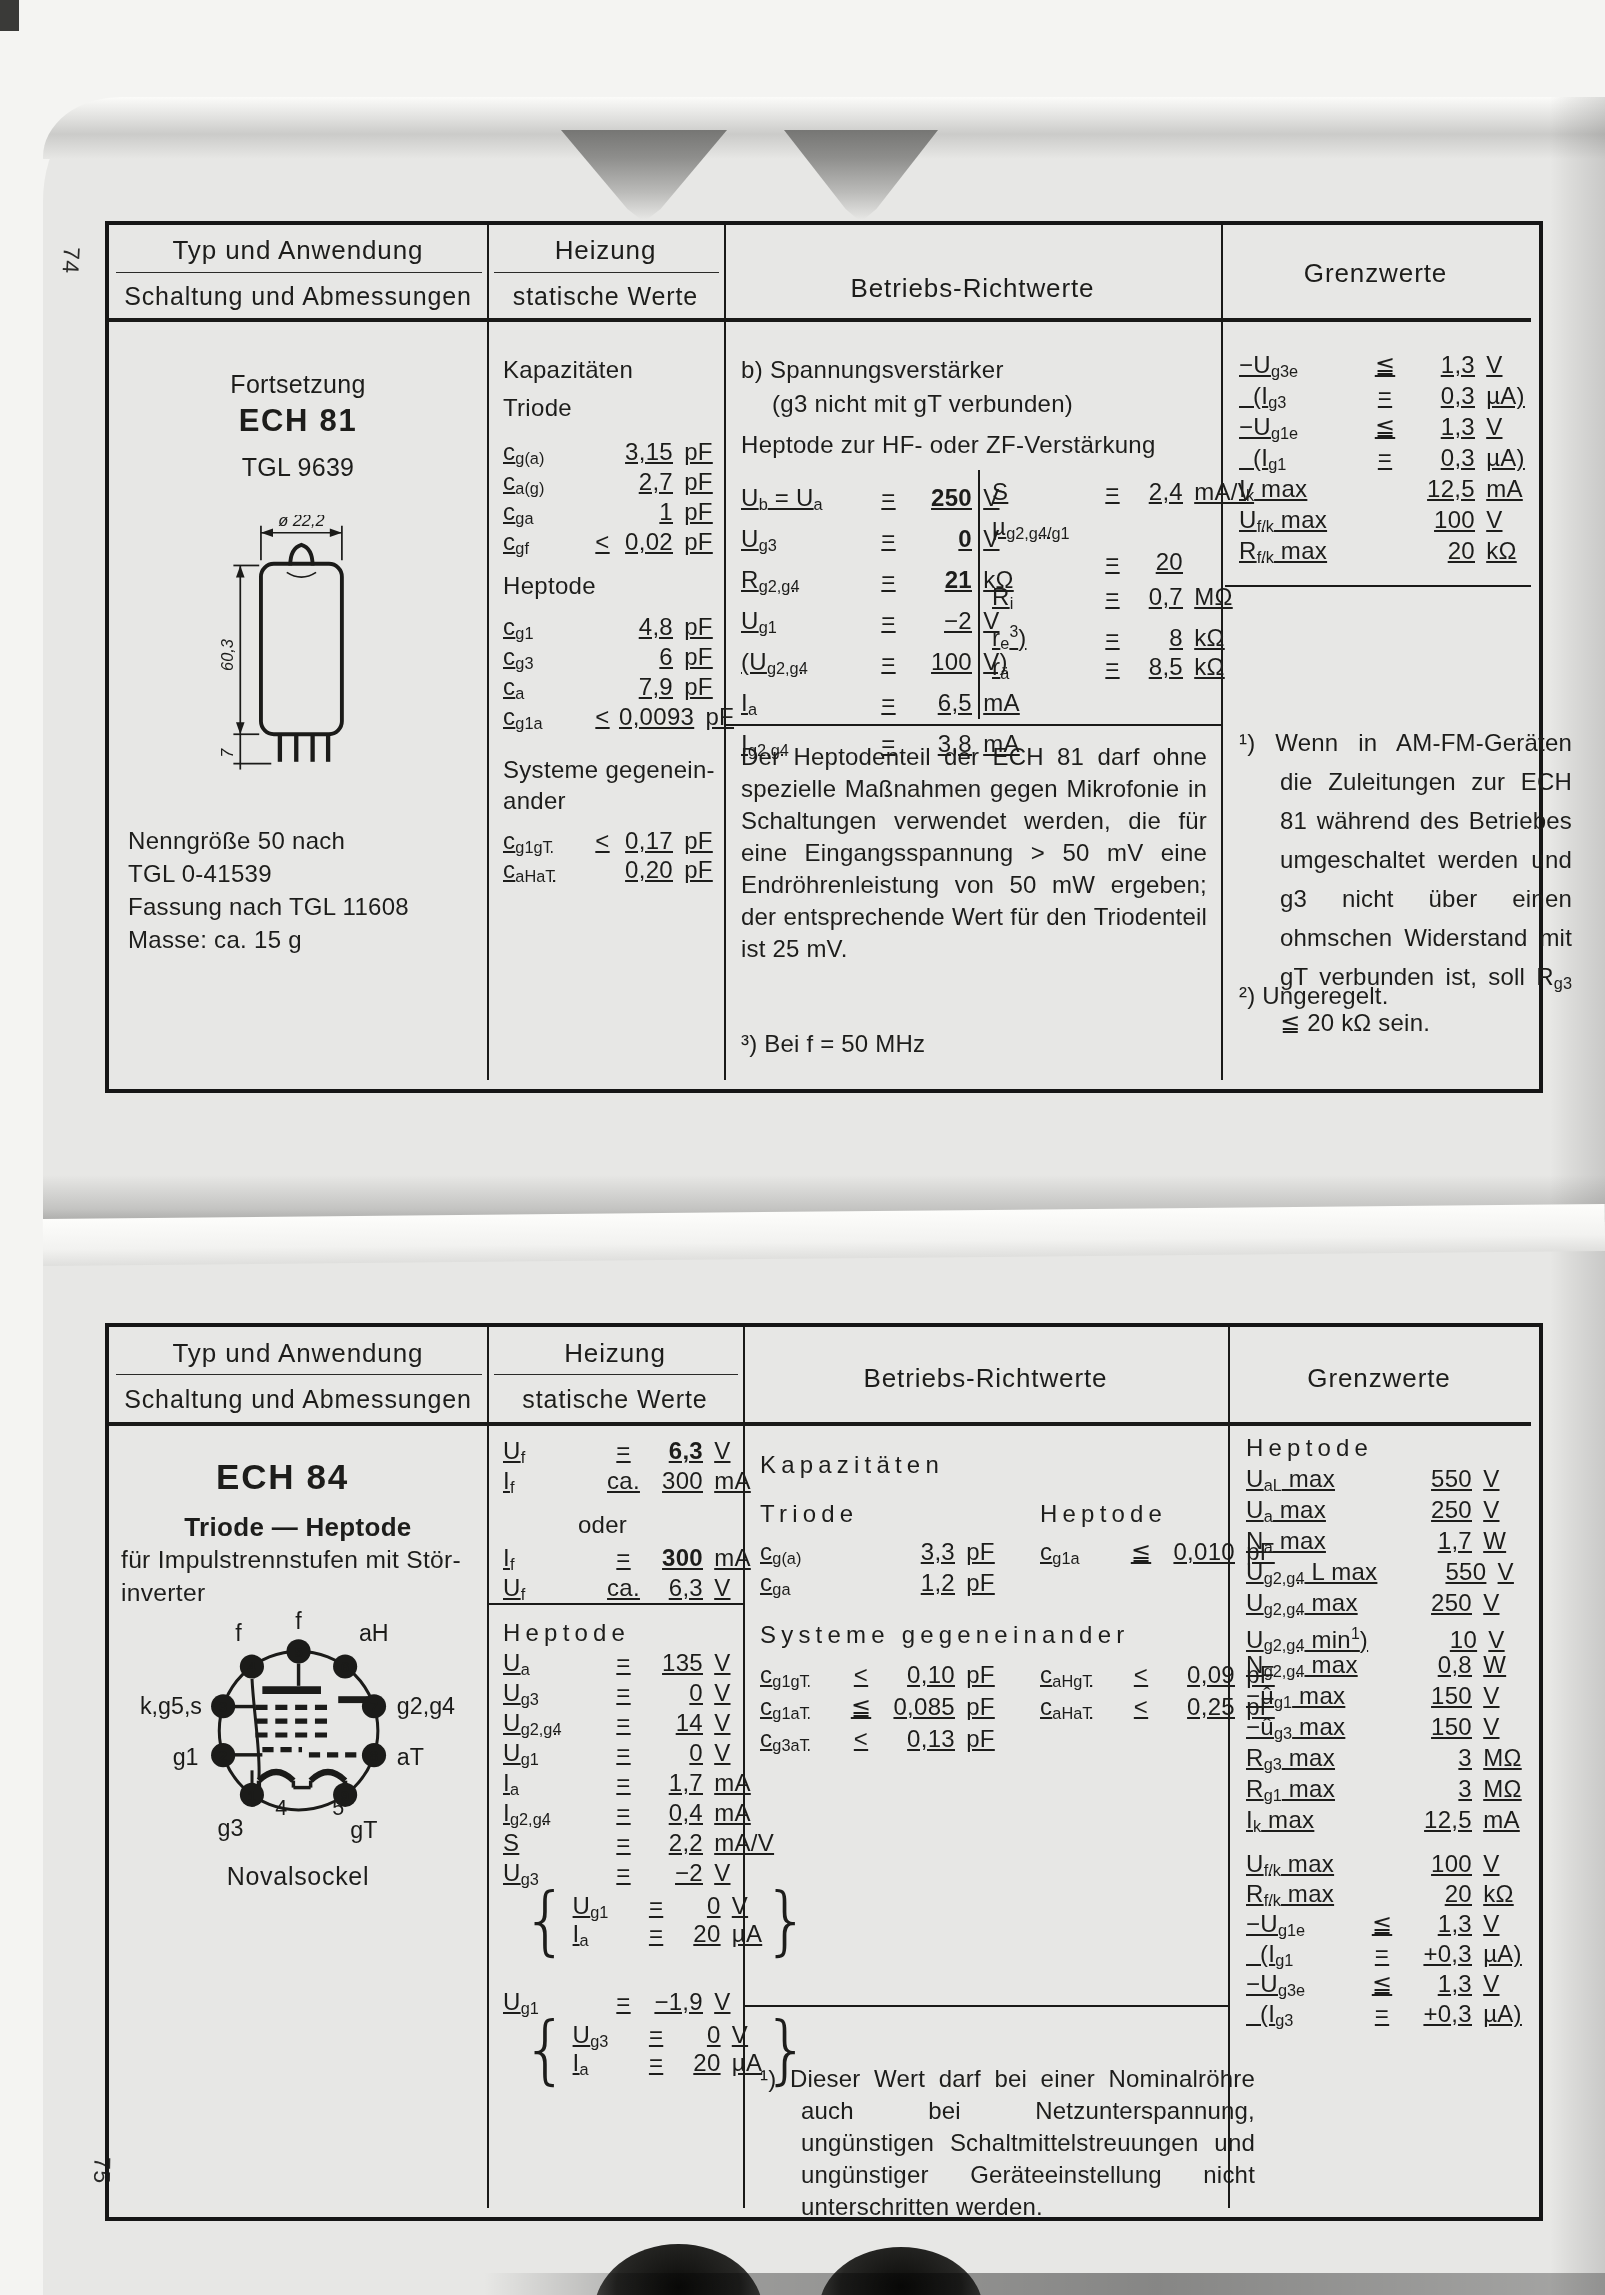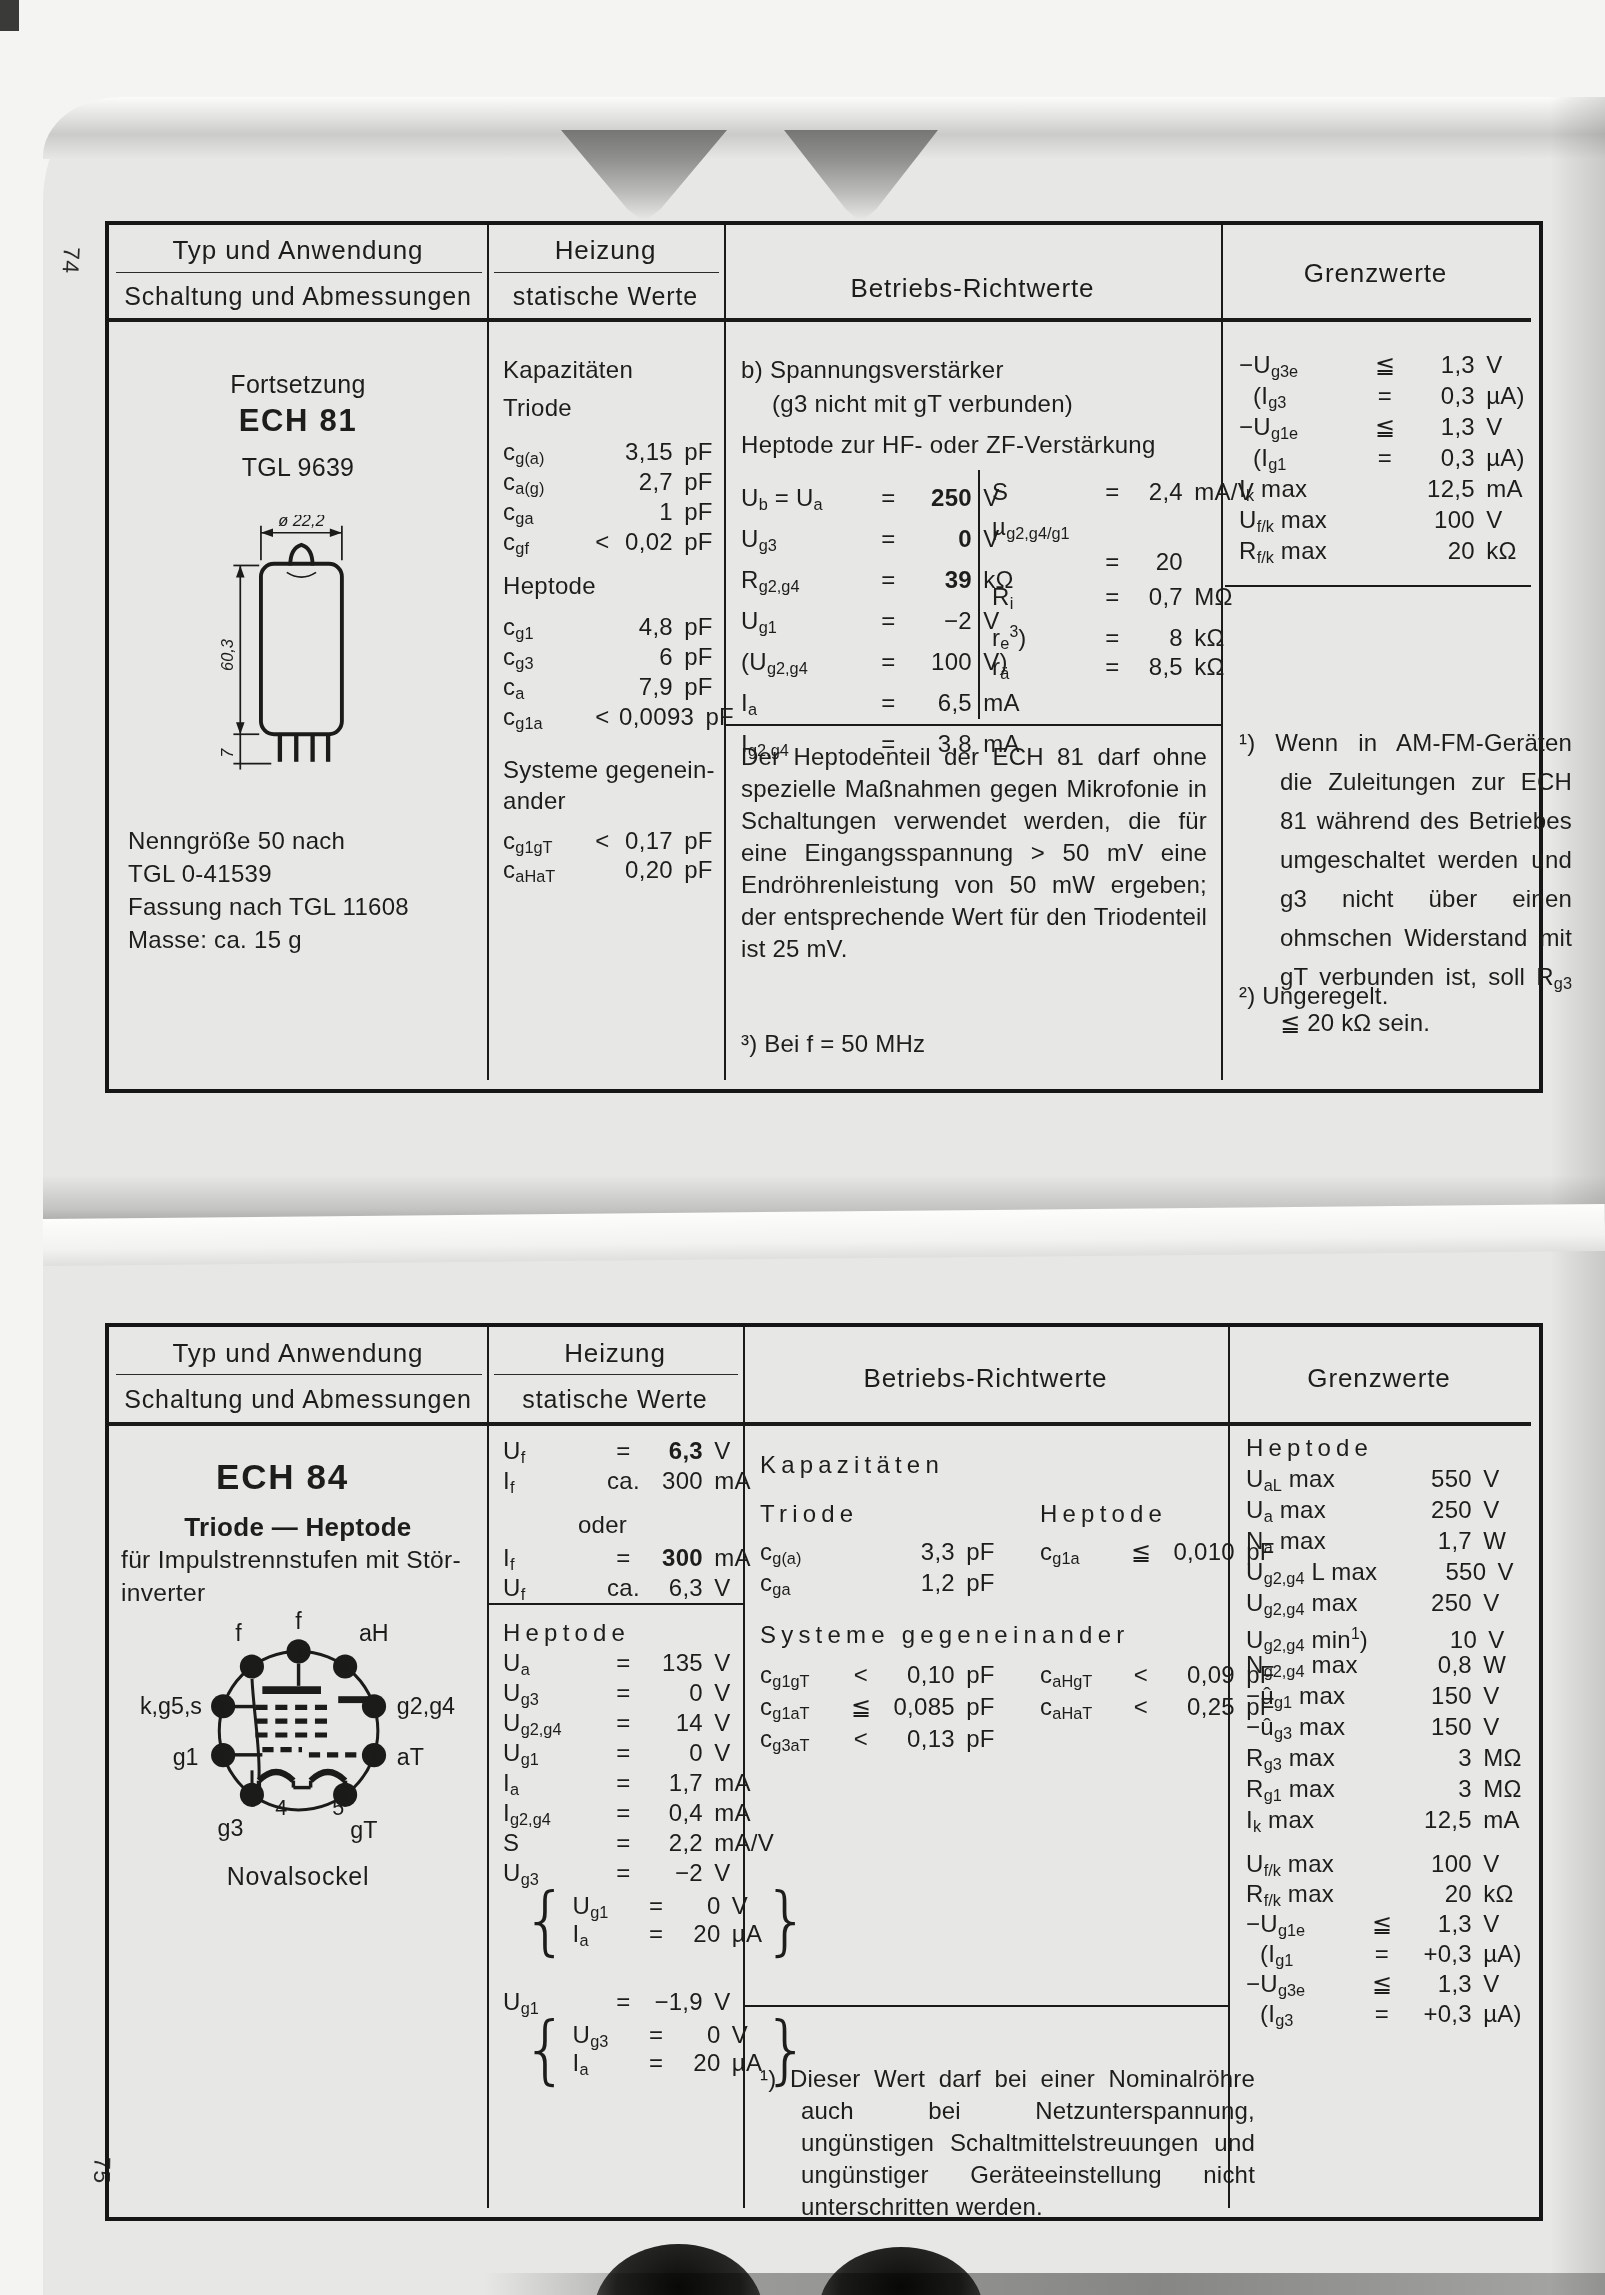--- a/index.html
+++ b/index.html
@@ -46,21 +46,21 @@
   .cell-hd{position:absolute;text-align:center;font-size:26px;letter-spacing:0.9px;white-space:nowrap;}
   .t{position:absolute;font-size:24px;letter-spacing:0.3px;white-space:nowrap;}
   .ctr{text-align:center;}
   .bold{font-weight:700;}
   .sp{letter-spacing:5.2px;}
   .fs36{font-size:31px;}
   .fs40{font-size:35px;}
   .fs29{font-size:25px;}
 
   
-  .plist{position:absolute;}
+  .plist{position:absolute;text-decoration:underline;}
   .prow{display:grid;align-items:baseline;font-size:24px;letter-spacing:0.3px;}
   .prow>span{white-space:nowrap;}
   .lh33 .prow{height:28.5px;line-height:28.5px;}
   .lh35 .prow{height:30px;line-height:30px;}
   .lh36 .prow{height:31px;line-height:31px;}
   .lh37 .prow{height:32px;line-height:32px;}
   .lh40 .prow{height:35px;line-height:35px;}
   .g-cap  .prow{grid-template-columns:83px 33px 1fr 41px;}
   .g-opL  .prow{grid-template-columns:130px 35px 66px 1fr;margin-top:6px;}
   .g-opR  .prow{grid-template-columns:104px 33px 54px 1fr;}
@@ -249,21 +249,21 @@
         </div>
         <div class="prow bv">
           <span class="c-lbl">U<sub>g3</sub></span>
           <span class="c-rel">=</span>
           <span class="c-val">0</span>
           <span class="c-unit">V</span>
         </div>
         <div class="prow bv">
           <span class="c-lbl">R<sub>g2,g4</sub></span>
           <span class="c-rel">=</span>
-          <span class="c-val">39</span>
+          <span class="c-val">21</span>
           <span class="c-unit">kΩ</span>
         </div>
         <div class="prow">
           <span class="c-lbl">U<sub>g1</sub></span>
           <span class="c-rel">=</span>
           <span class="c-val">−2</span>
           <span class="c-unit">V</span>
         </div>
         <div class="prow">
           <span class="c-lbl">(U<sub>g2,g4</sub></span>

